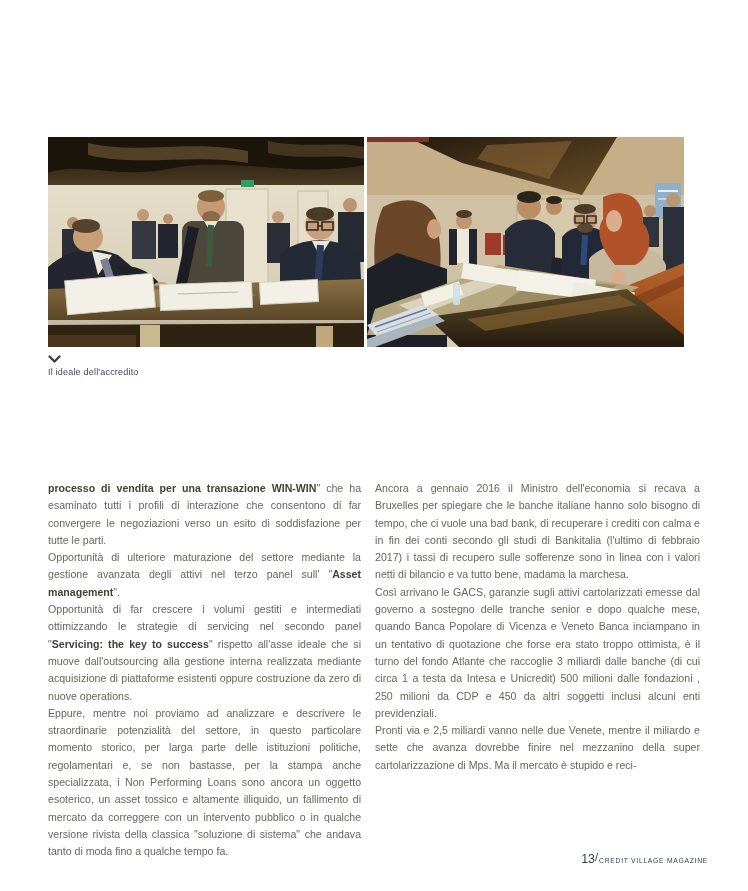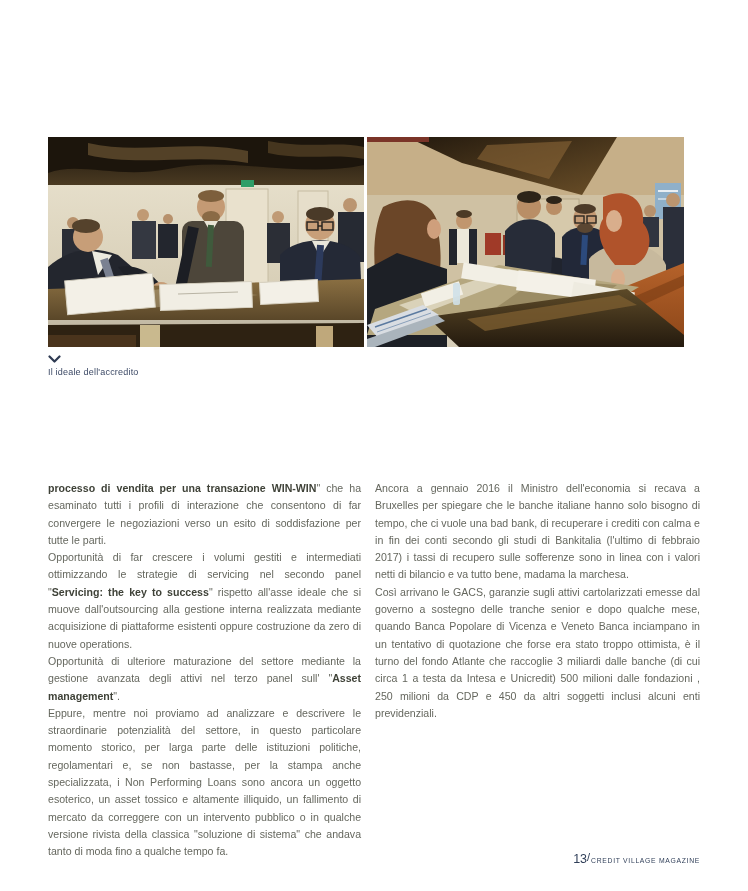--- a/index.html
+++ b/index.html
@@ -25,21 +25,21 @@
   .col{
     font-size:10.6px;line-height:17.3px;text-align:justify;
     color:var(--body-text,#65675e);
     -webkit-hyphens:auto;hyphens:auto;
   }
   .col.left-col{width:315px;}
   .col.right-col{width:327px;}
   .col p{margin:0;}
   .col strong{color:var(--body-bold,#3f4238);font-weight:bold;}
   .page-footer{
-    position:absolute;top:852px;left:0;width:700px;
+    position:absolute;top:852px;left:8px;width:700px;
     display:flex;justify-content:flex-end;align-items:baseline;
     color:var(--footer,#2f3e58);
     text-align:center;
   }
   .page-number{font-size:12.5px;font-weight:400;}
   .footer-sep{font-size:11px;margin:0 1px 0 0;position:relative;top:-2px;}
   .magazine-name{font-size:6.8px;letter-spacing:.7px;text-transform:uppercase;}
 </style>
 </head>
 <body>
@@ -195,27 +195,28 @@
 <div class="caption-block">
   <svg class="chevron" width="13" height="9" viewBox="0 0 13 9">
     <path d="M1.5 1.5 L6.5 6.5 L11.5 1.5" fill="none" stroke="#2e3a52" stroke-width="2.2" stroke-linecap="round" stroke-linejoin="round"></path>
   </svg>
   <div class="caption">Il ideale dell'accredito</div>
 </div>
 
 <div class="columns">
   <div class="col left-col">
     <p><strong>processo di vendita per una transazione WIN-WIN</strong><span>" che ha esaminato tutti i profili di interazione che consentono di far convergere le negoziazioni verso un esito di soddisfazione per tutte le parti.</span></p>
+    <p><span>Opportunità di ulteriore maturazione del settore mediante la gestione avanzata degli attivi nel terzo panel sull' "</span><strong>Asset management</strong><span>".</span></p>
     <p><span>Opportunità di far crescere i volumi gestiti e intermediati ottimizzando le strategie di servicing nel secondo panel "</span><strong>Servicing: the key to success</strong><span>" rispetto all'asse ideale che si muove dall'outsourcing alla gestione interna realizzata mediante acquisizione di piattaforme esistenti oppure costruzione da zero di nuove operations.</span></p>
-    <p><span>Opportunità di ulteriore maturazione del settore mediante la gestione avanzata degli attivi nel terzo panel sull' "</span><strong>Asset management</strong><span>".</span></p>
     <p><span>Eppure, mentre noi proviamo ad analizzare e descrivere le straordinarie potenzialità del settore, in questo particolare momento storico, per larga parte delle istituzioni politiche, regolamentari e, se non bastasse, per la stampa anche specializzata, i Non Performing Loans sono ancora un oggetto esoterico, un asset tossico e altamente illiquido, un fallimento di mercato da correggere con un intervento pubblico o in qualche versione rivista della classica "soluzione di sistema" che andava tanto di moda fino a qualche tempo fa.</span></p>
   </div>
   <div class="col right-col">
     <p><span>Ancora a gennaio 2016 il Ministro dell'economia si recava a Bruxelles per spiegare che le banche italiane hanno solo bisogno di tempo, che ci vuole una bad bank, di recuperare i crediti con calma e in fin dei conti secondo gli studi di Bankitalia (l'ultimo di febbraio 2017) i tassi di recupero sulle sofferenze sono in linea con i valori netti di bilancio e va tutto bene, madama la marchesa.</span></p>
     <p><span>Così arrivano le GACS, garanzie sugli attivi cartolarizzati emesse dal governo a sostegno delle tranche senior e dopo qualche mese, quando Banca Popolare di Vicenza e Veneto Banca inciampano in un tentativo di quotazione che forse era stato troppo ottimista, è il turno del fondo Atlante che raccoglie 3 miliardi dalle banche (di cui circa 1 a testa da Intesa e Unicredit) 500 milioni dalle fondazioni , 250 milioni da CDP e 450 da altri soggetti inclusi alcuni enti previdenziali.</span></p>
+    <p><span>Pronti via e 2,5 miliardi vanno nelle due Venete, mentre il miliardo e sette che avanza dovrebbe finire nel mezzanino della super cartolarizzazione di Mps. Ma il mercato è stupido e reci-</span></p>
   </div>
 </div>
 
 <div class="page-footer">
   <span class="page-number">13</span>
   <span class="footer-sep">/</span>
   <span class="magazine-name">CREDIT VILLAGE MAGAZINE</span>
 </div>
 
 </body></html>

